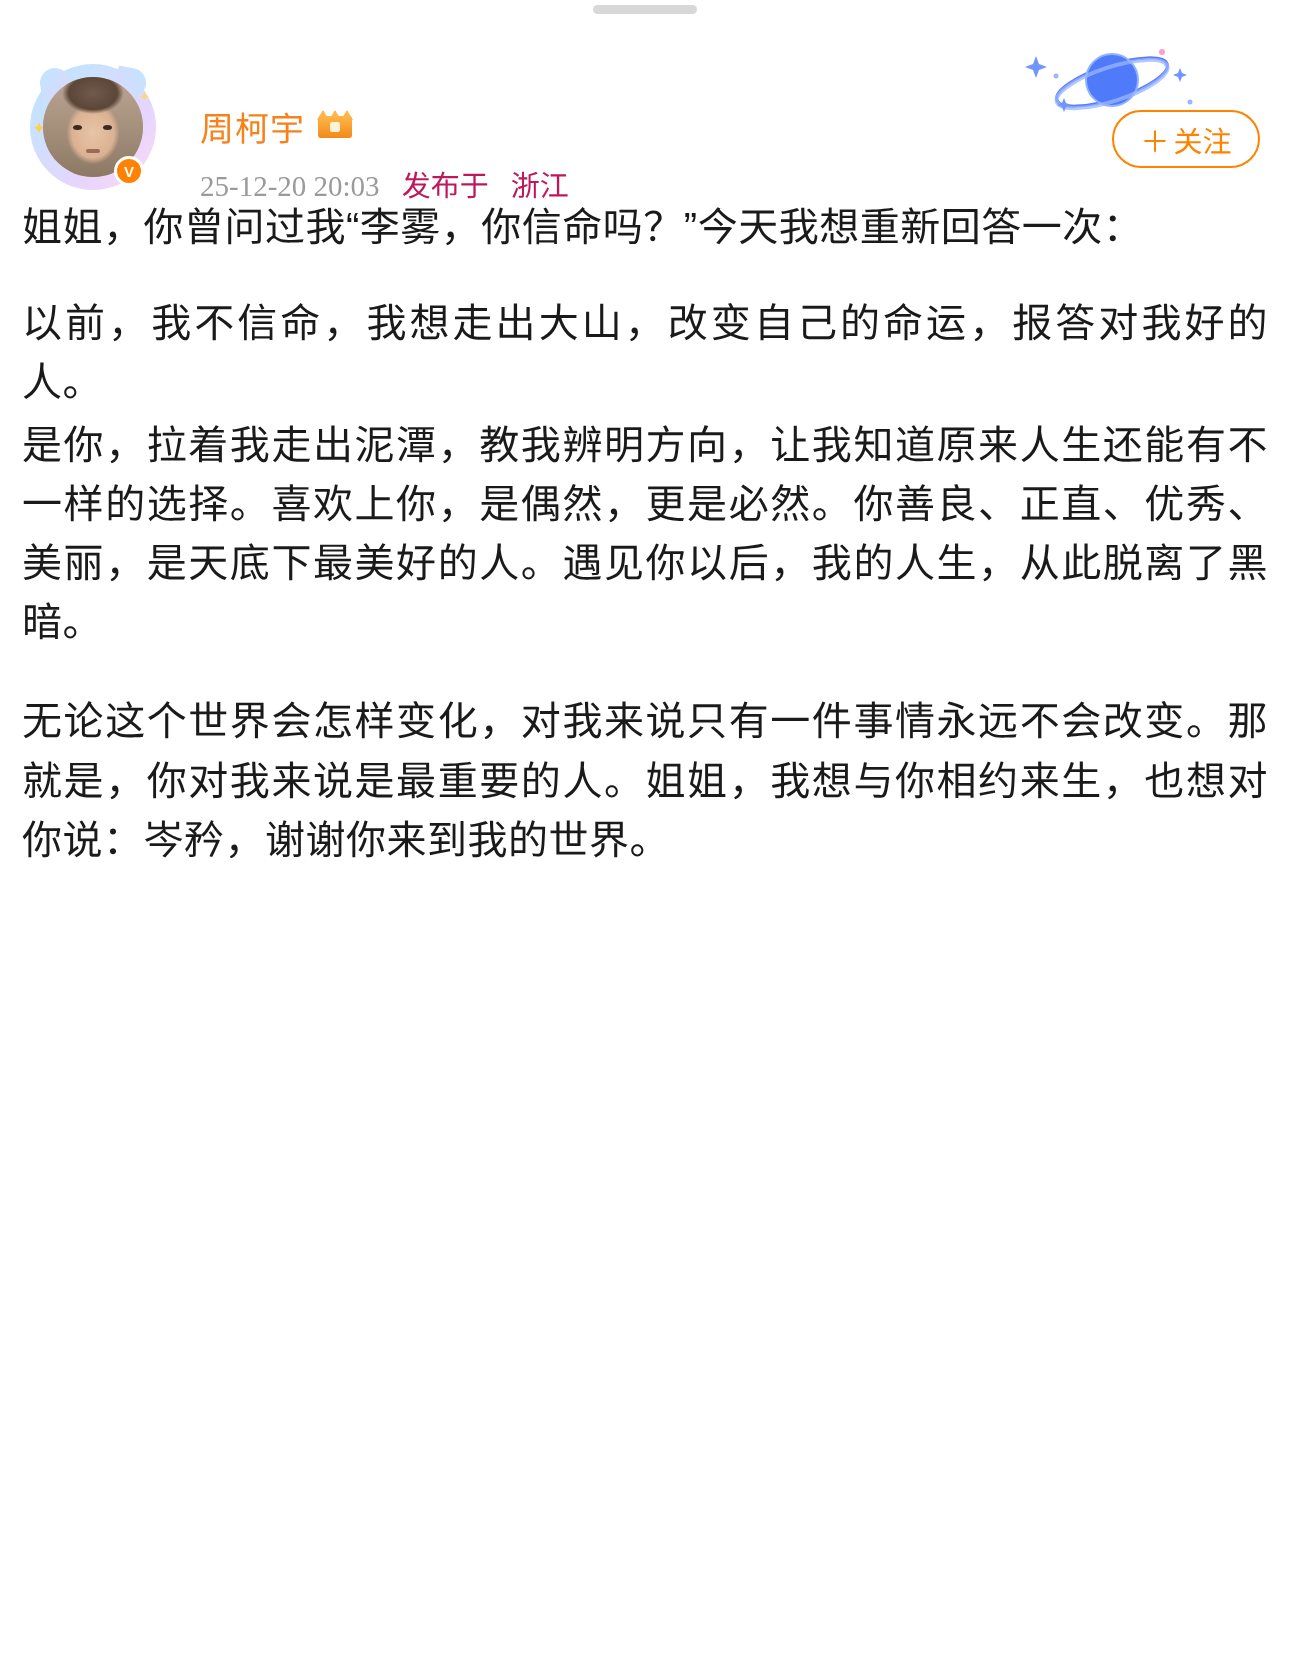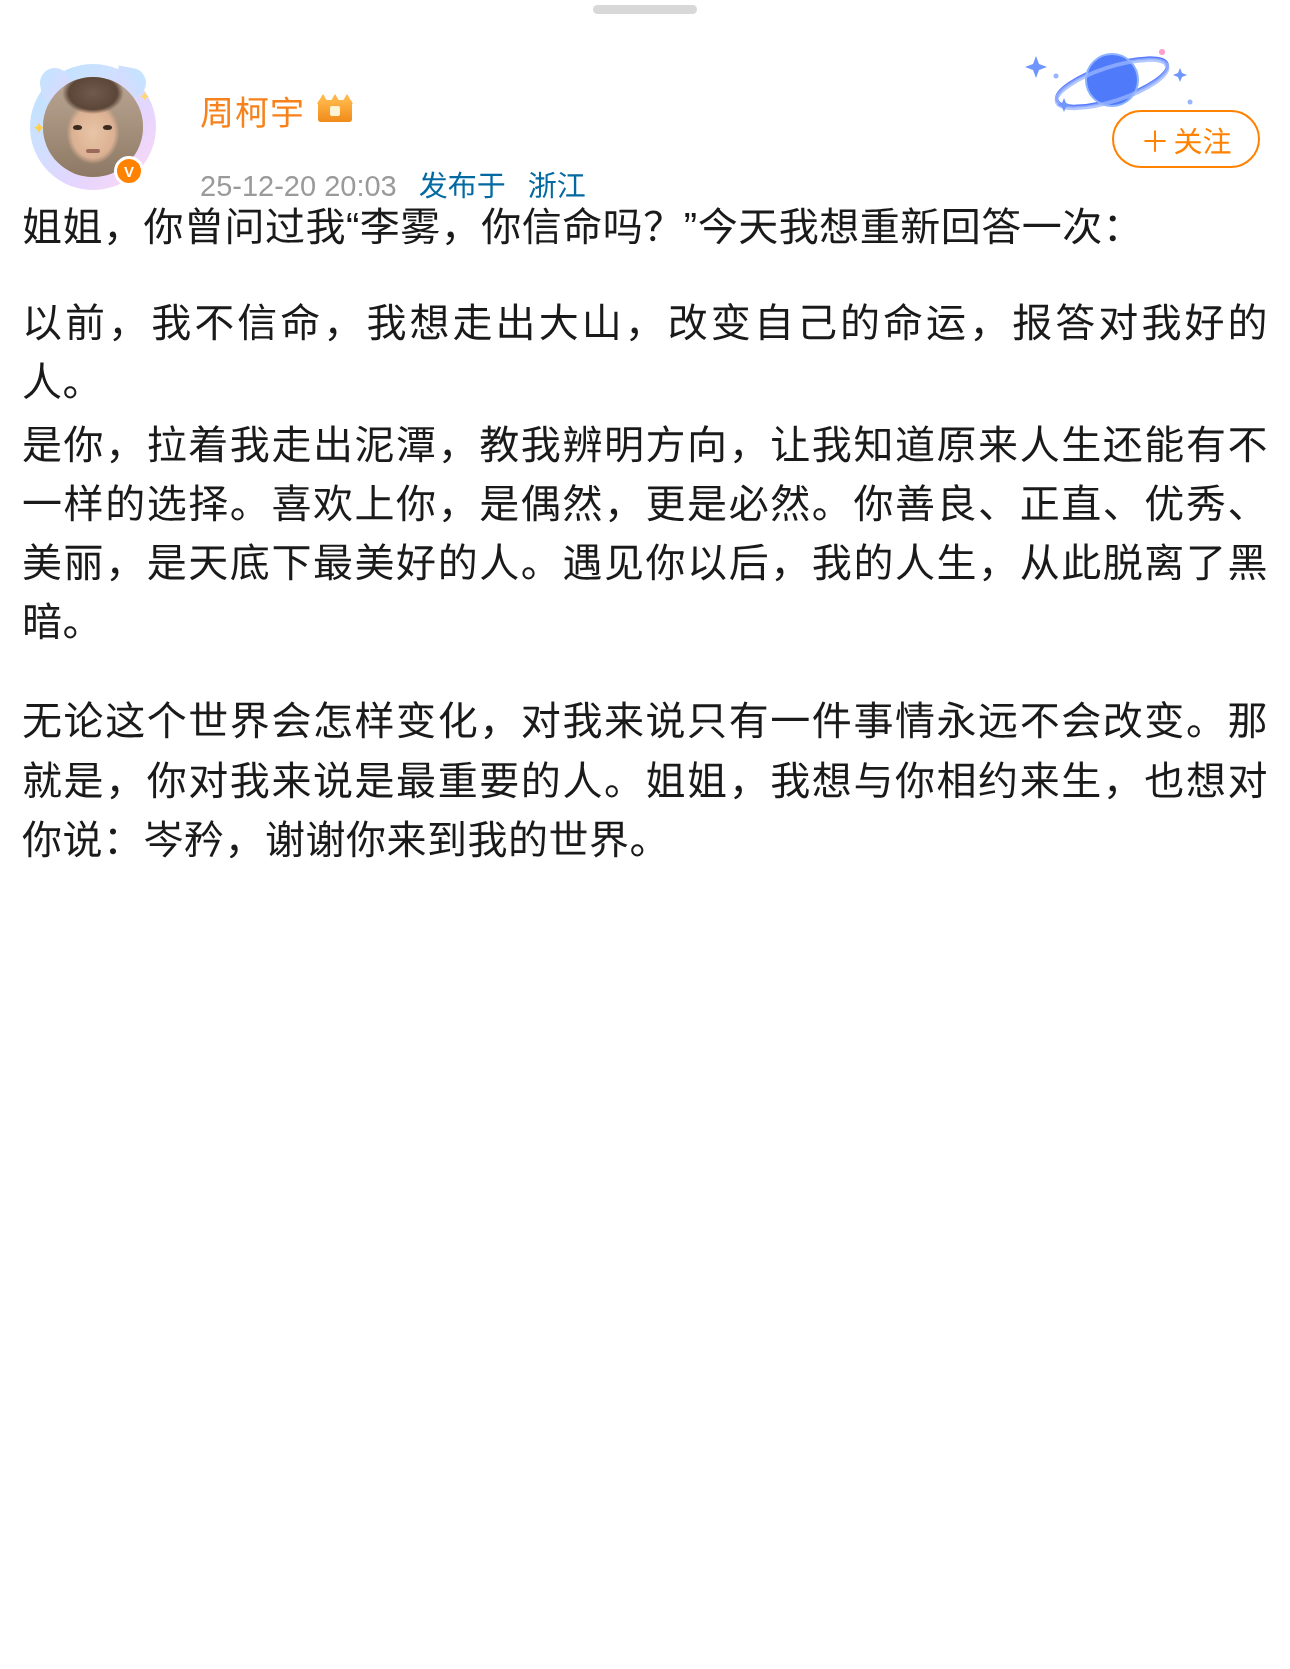--- a/index.html
+++ b/index.html
@@ -123,21 +123,21 @@
     color: #fff;
     font-size: 15px;
     font-weight: bold;
     line-height: 25px;
     text-align: center;
   }
 
   .name-row {
     position: absolute;
     left: 200px;
-    top: 64px;
+    top: 80px;
     display: flex;
     align-items: center;
     gap: 10px;
   }
   .user-name {
     font-size: 34px;
     color: #f7821b;
     letter-spacing: 1px;
   }
   .crown-badge {
@@ -173,22 +173,23 @@
 
   .meta-row {
     position: absolute;
     left: 200px;
     top: 140px;
     display: flex;
     align-items: baseline;
     gap: 22px;
     font-size: 29px;
     color: #9a9a9a;
-  }
-  .meta-loc { color: #0369a1; }
+    font-family: Liberation Serif, serif;
+  }
+  .meta-loc { color: #be185d; }
 
   
   .follow-btn {
     position: absolute;
     right: 30px;
     top: 88px;
     width: 148px;
     height: 58px;
     border: 2px solid #ff8200;
     border-radius: 29px;

